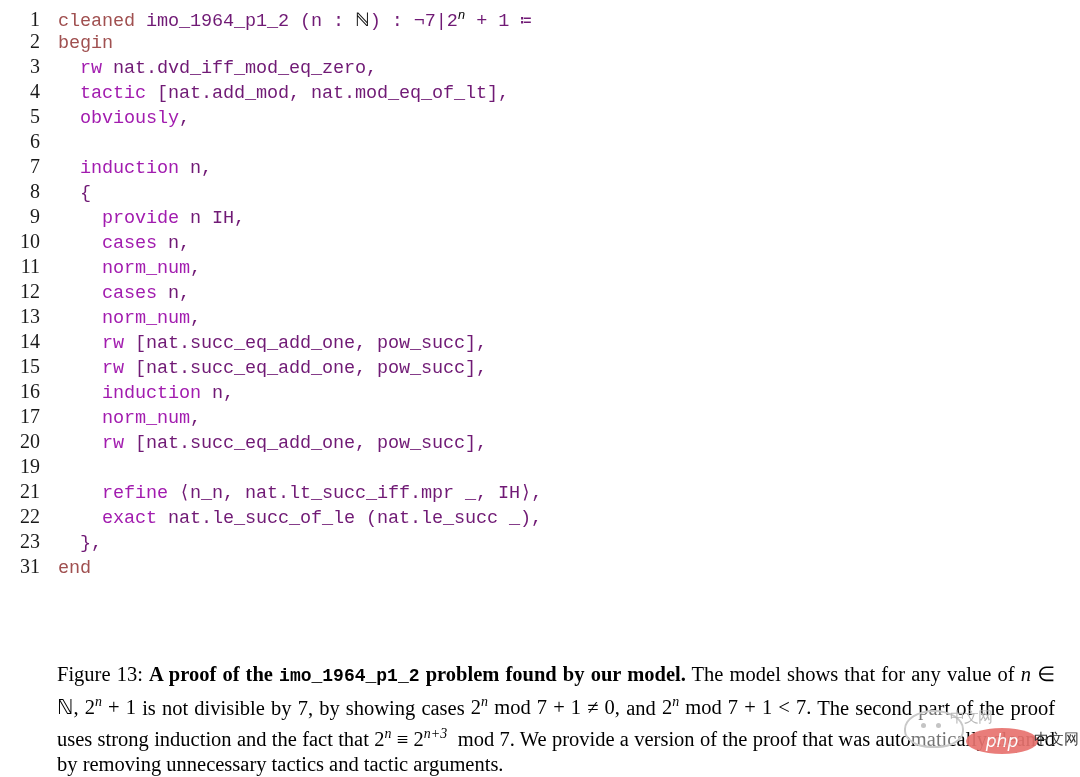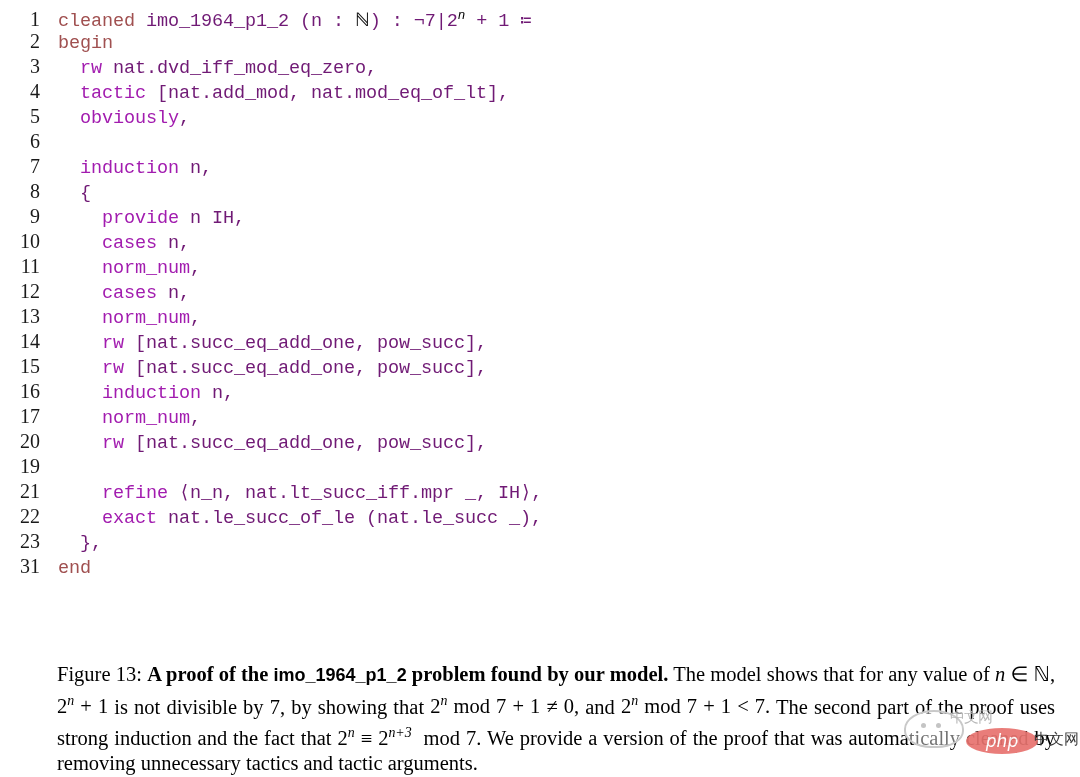--- a/index.html
+++ b/index.html
@@ -68,21 +68,21 @@
     top: 662px;
     width: 998px;
     font-family: "Liberation Serif", serif;
     font-size: 20.5px;
     line-height: 25.5px;
     text-align: justify;
     color: #000000;
   }
   #caption b { font-weight: bold; }
   .capmono {
-    font-family: Liberation Sans, sans-serif;
+    font-family: Liberation Mono, monospace;
     font-size: 18px;
     font-weight: bold;
   }
   .mi { font-style: italic; }
 
   
   #watermark {
     position: absolute;
     left: 900px;
     top: 706px;
@@ -244,21 +244,21 @@
     </div>
   </div>
 
 <div id="caption">
   <span>Figure 13:</span>
   <b>A proof of the</b>
   <b class="capmono">imo_1964_p1_2</b>
   <b>problem found by our model.</b>
   <span>The model shows that for any value of</span>
   <span><span class="mi">n</span> ∈ ℕ, 2<span class="sup">n</span> + 1</span>
-  <span>is not divisible by 7, by showing that</span>
+  <span>is not divisible by 7, by showing cases</span>
   <span>2<span class="sup">n</span> mod 7 + 1 ≠ 0,</span>
   <span>and</span>
   <span>2<span class="sup">n</span> mod 7 + 1 &lt; 7.</span>
   <span>The second part of the proof uses strong induction and the fact that</span>
   <span>2<span class="sup">n</span> ≡ 2<span class="sup">n+3</span> &nbsp;mod 7.</span>
   <span>We provide a version of the proof that was automatically cleaned by removing unnecessary tactics and tactic arguments.</span>
 </div>
 
 <div id="watermark">
   <div id="wm-face"></div>

